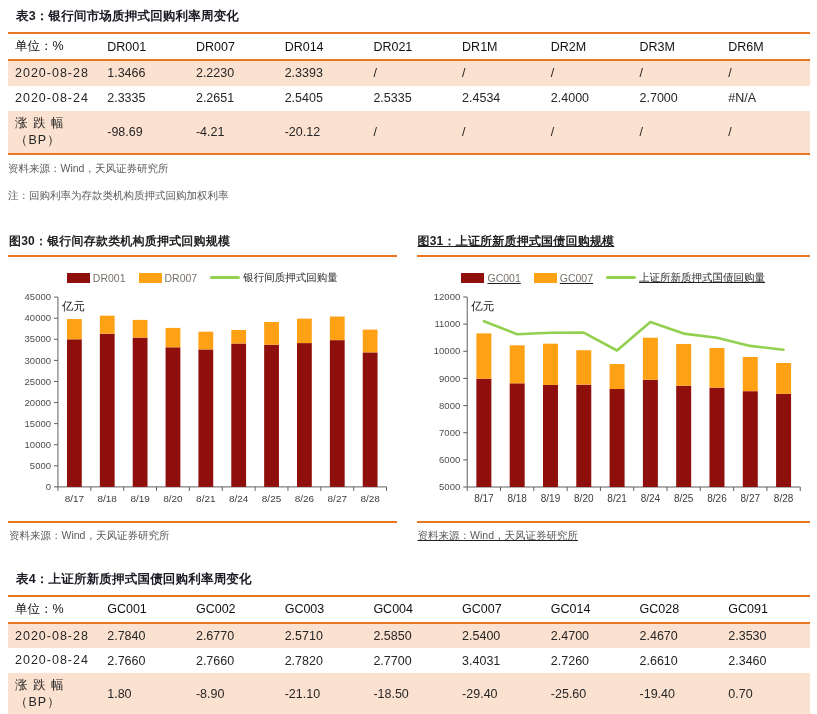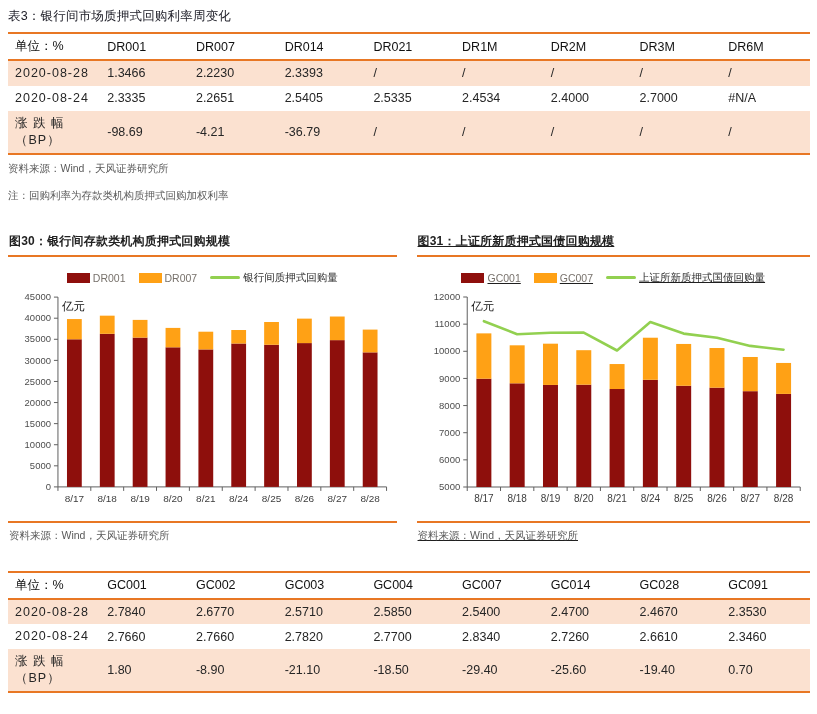--- a/index.html
+++ b/index.html
@@ -1,21 +1,21 @@
 <!DOCTYPE html>
 <html><head>
 <meta charset="utf-8">
 <style>
   * { box-sizing: border-box; margin: 0; padding: 0; }
   html,body { background:#fff; }
   body { font-family: "Liberation Sans","DejaVu Sans",sans-serif; color:#1f1f1f; }
   .page { width:817px; height:714px; background:#fff; overflow:hidden; padding:6px 7px 0 8px; }
 
   
-  .tbl-title { font-size:12.5px; font-weight:normal; color:#1a1a24; margin:2px 0 7px 0; letter-spacing:.2px; }
+  .tbl-title { font-size:12.5px; font-weight:bold; color:#1a1a24; margin:2px 0 7px 8px; letter-spacing:.2px; }
   table { width:100%; border-collapse:collapse; table-layout:fixed; font-size:12.5px; }
   thead tr { border-top:2px solid #e87724; border-bottom:2px solid #e87724; }
   tbody tr:last-child { border-bottom:2px solid #e87724; }
   th { text-align:left; font-weight:normal; color:#111; padding:4px 2px 4px 7px; }
   td { text-align:left; padding:4px 2px 4px 7px; color:#262626; }
   th:first-child, td:first-child { width:11.5%; }
   tr.peach { background:#fbe1d0; }
   td.rowhead { white-space:pre-line; line-height:1.35; letter-spacing:1px; }
   .source { font-size:10.5px; color:#5a5a5a; margin-top:7px; }
   .note   { font-size:10.5px; color:#5a5a5a; margin-top:13px; }
@@ -80,21 +80,21 @@
             <td>2.4534</td>
             <td>2.4000</td>
             <td>2.7000</td>
             <td>#N/A</td>
           </tr>
           <tr class="peach">
             <td class="rowhead">涨 跌 幅
 （BP）</td>
             <td>-98.69</td>
             <td>-4.21</td>
-            <td>-36.79</td>
+            <td>-20.12</td>
             <td>/</td>
             <td>/</td>
             <td>/</td>
             <td>/</td>
             <td>/</td>
           </tr>
         </tbody>
       </table>
     <div class="source">资料来源：Wind，天风证券研究所</div>
     <div class="note">注：回购利率为存款类机构质押式回购加权利率</div>
@@ -269,20 +269,21 @@
           <rect x="358.85749999999996" y="73.95714285714287" width="14.985" height="30.942857142857136" fill="#ffa115"></rect>
           <polyline points="66.7,32.2 99.9,45.2 133.3,43.8 166.5,43.6 199.8,61.5 233.1,33.0 266.4,44.6 299.8,48.7 333.0,56.9 366.3,60.7" fill="none" stroke="#92d050" stroke-width="2.6" stroke-linejoin="round" stroke-linecap="round"></polyline>
         </svg>
       <div class="fig-rule bottom"></div>
       <div class="fig-source">资料来源：Wind，天风证券研究所</div>
     </figure>
 
   </div>
 
   <section class="tbl-section-2">
+    <div class="tbl-title">表4：上证所新质押式国债回购利率周变化</div>
     <table>
         <thead>
           <tr>
             <th>单位：%</th>
             <th>GC001</th>
             <th>GC002</th>
             <th>GC003</th>
             <th>GC004</th>
             <th>GC007</th>
             <th>GC014</th>
@@ -301,21 +302,21 @@
             <td>2.4700</td>
             <td>2.4670</td>
             <td>2.3530</td>
           </tr>
           <tr>
             <td class="rowhead">2020-08-24</td>
             <td>2.7660</td>
             <td>2.7660</td>
             <td>2.7820</td>
             <td>2.7700</td>
-            <td>2.8340</td>
+            <td>3.4031</td>
             <td>2.7260</td>
             <td>2.6610</td>
             <td>2.3460</td>
           </tr>
           <tr class="peach">
             <td class="rowhead">涨 跌 幅
 （BP）</td>
             <td>1.80</td>
             <td>-8.90</td>
             <td>-21.10</td>

